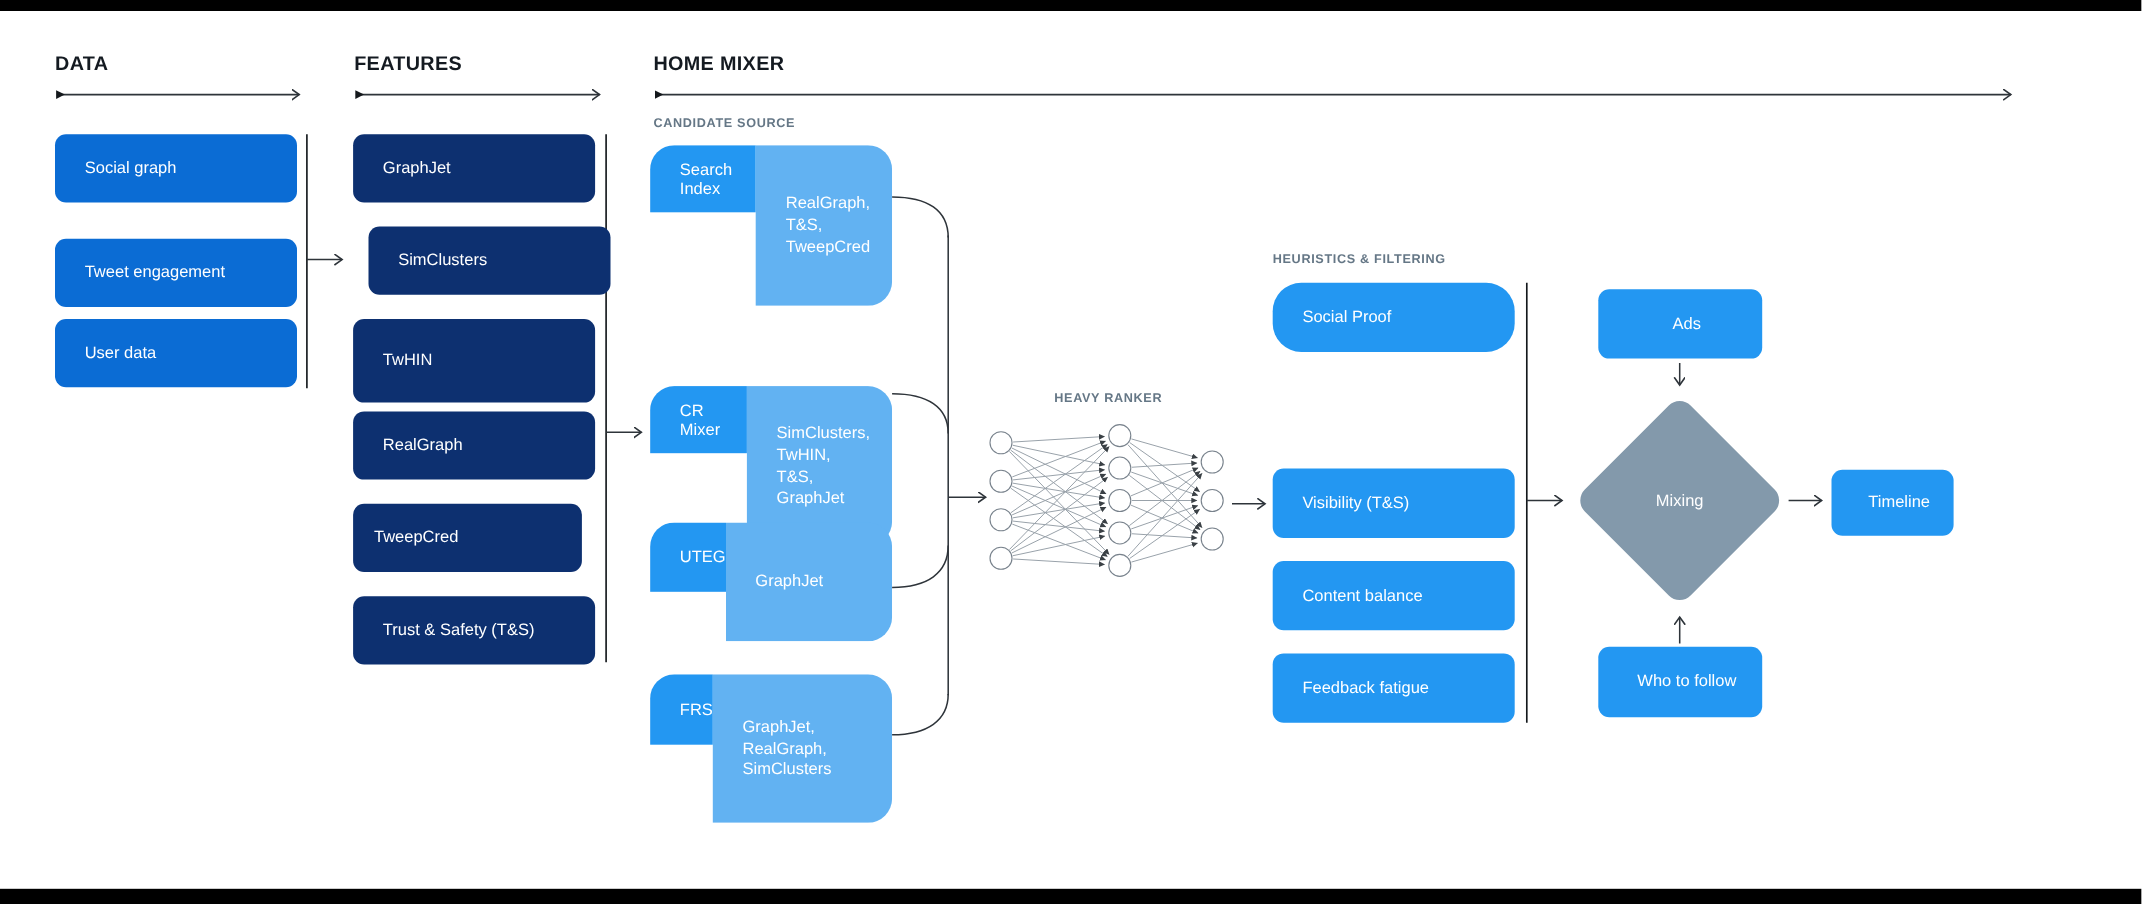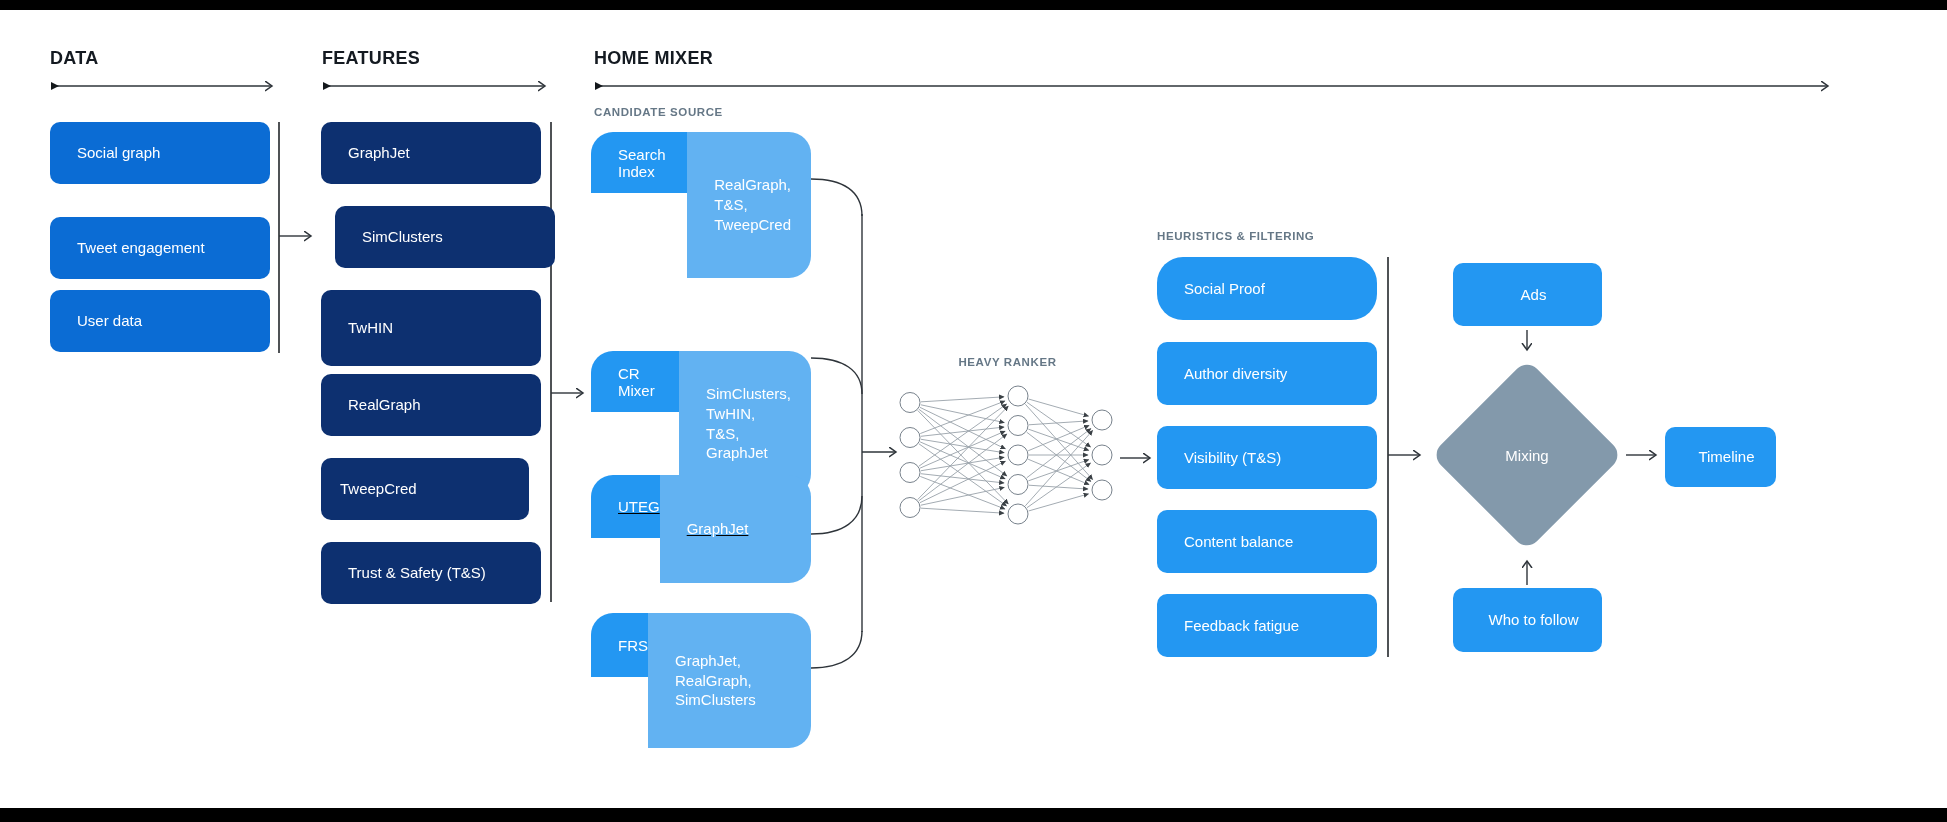--- a/index.html
+++ b/index.html
@@ -79,31 +79,30 @@
   <div class="box navy" style="left:321px;top:542px;width:220px;height:62px;">Trust &amp; Safety (T&amp;S)</div>
 
   <div class="cand-group" style="top:132px;height:146px;">
     <div class="cand-head" style="height:61px;">Search Index</div>
     <div class="cand-sub">RealGraph, T&amp;S, TweepCred</div>
   </div>
   <div class="cand-group" style="top:305px;height:145px;margin-top:46px;">
     <div class="cand-head" style="height:61px;">CR Mixer</div>
     <div class="cand-sub">SimClusters, TwHIN, T&amp;S, GraphJet</div>
   </div>
-  <div class="cand-group" style="top:475px;height:108px;text-decoration:underline;">
+  <div class="cand-group" style="top:475px;height:108px;">
     <div class="cand-head" style="height:63px;">UTEG</div>
     <div class="cand-sub">GraphJet</div>
   </div>
   <div class="cand-group" style="top:613px;height:135px;">
     <div class="cand-head" style="height:64px;">FRS</div>
     <div class="cand-sub">GraphJet, RealGraph, SimClusters</div>
   </div>
 
   <div class="box bright" style="left:1157px;top:257px;width:220px;height:63px;border-radius:26px;">Social Proof</div>
-  <div class="box bright" style="left:1157px;top:342px;width:220px;height:63px;">Author diversity</div>
   <div class="box bright" style="left:1157px;top:426px;width:220px;height:63px;">Visibility (T&amp;S)</div>
   <div class="box bright" style="left:1157px;top:510px;width:220px;height:63px;">Content balance</div>
   <div class="box bright" style="left:1157px;top:594px;width:220px;height:63px;">Feedback fatigue</div>
 
   <div class="box bright center" style="left:1453px;top:263px;width:149px;height:63px;">Ads</div>
   <div class="diamond"></div>
   <div class="diamond-label">Mixing</div>
   <div class="box bright center" style="left:1453px;top:588px;width:149px;height:64px;">Who to follow</div>
   <div class="box bright center" style="left:1665px;top:427px;width:111px;height:60px;">Timeline</div>
 

